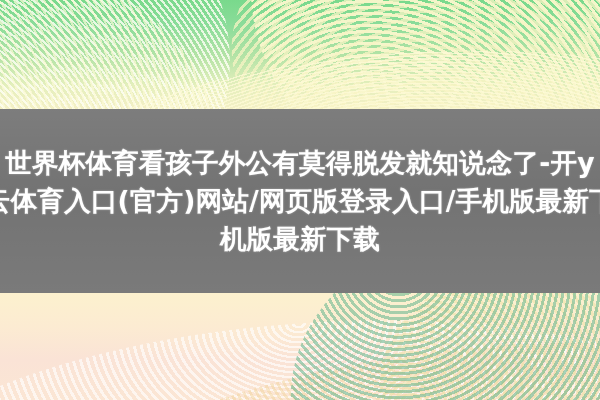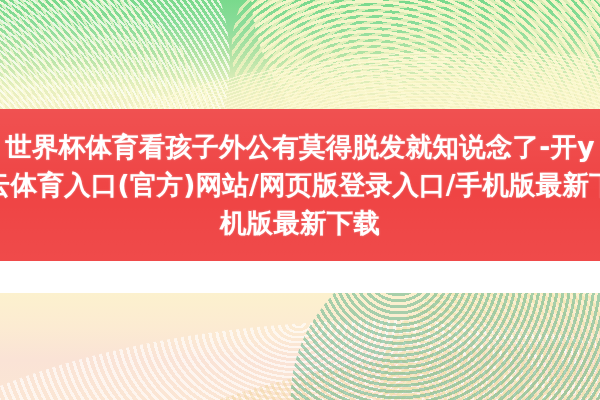--- a/index.html
+++ b/index.html
@@ -72,22 +72,22 @@
     background: repeating-radial-gradient(ellipse at 48% 100%,
         rgba(255,255,255,0) 0px, rgba(255,255,255,0) 3px,
         rgba(253,250,214,0.8) 3px, rgba(253,250,214,0.8) 5px);
     transform: rotate(-3deg);
   }
 
   
   .band-mid {
     position: absolute;
     left: 0; top: 109px;
-    width: 600px; height: 152px;
-    background: #ef4444;
+    width: 600px; height: 184px;
+    background: #737373;
     overflow: hidden;
     text-decoration: underline;
   }
   .band-mid .mid-sheen {
     position: absolute;
     left: 0; top: 0;
     width: 600px; height: 184px;
     background: linear-gradient(to bottom, rgba(255,255,255,0.07) 0%, rgba(255,255,255,0.0) 45%, rgba(255,255,255,0.05) 100%);
   }
   .title-block {

